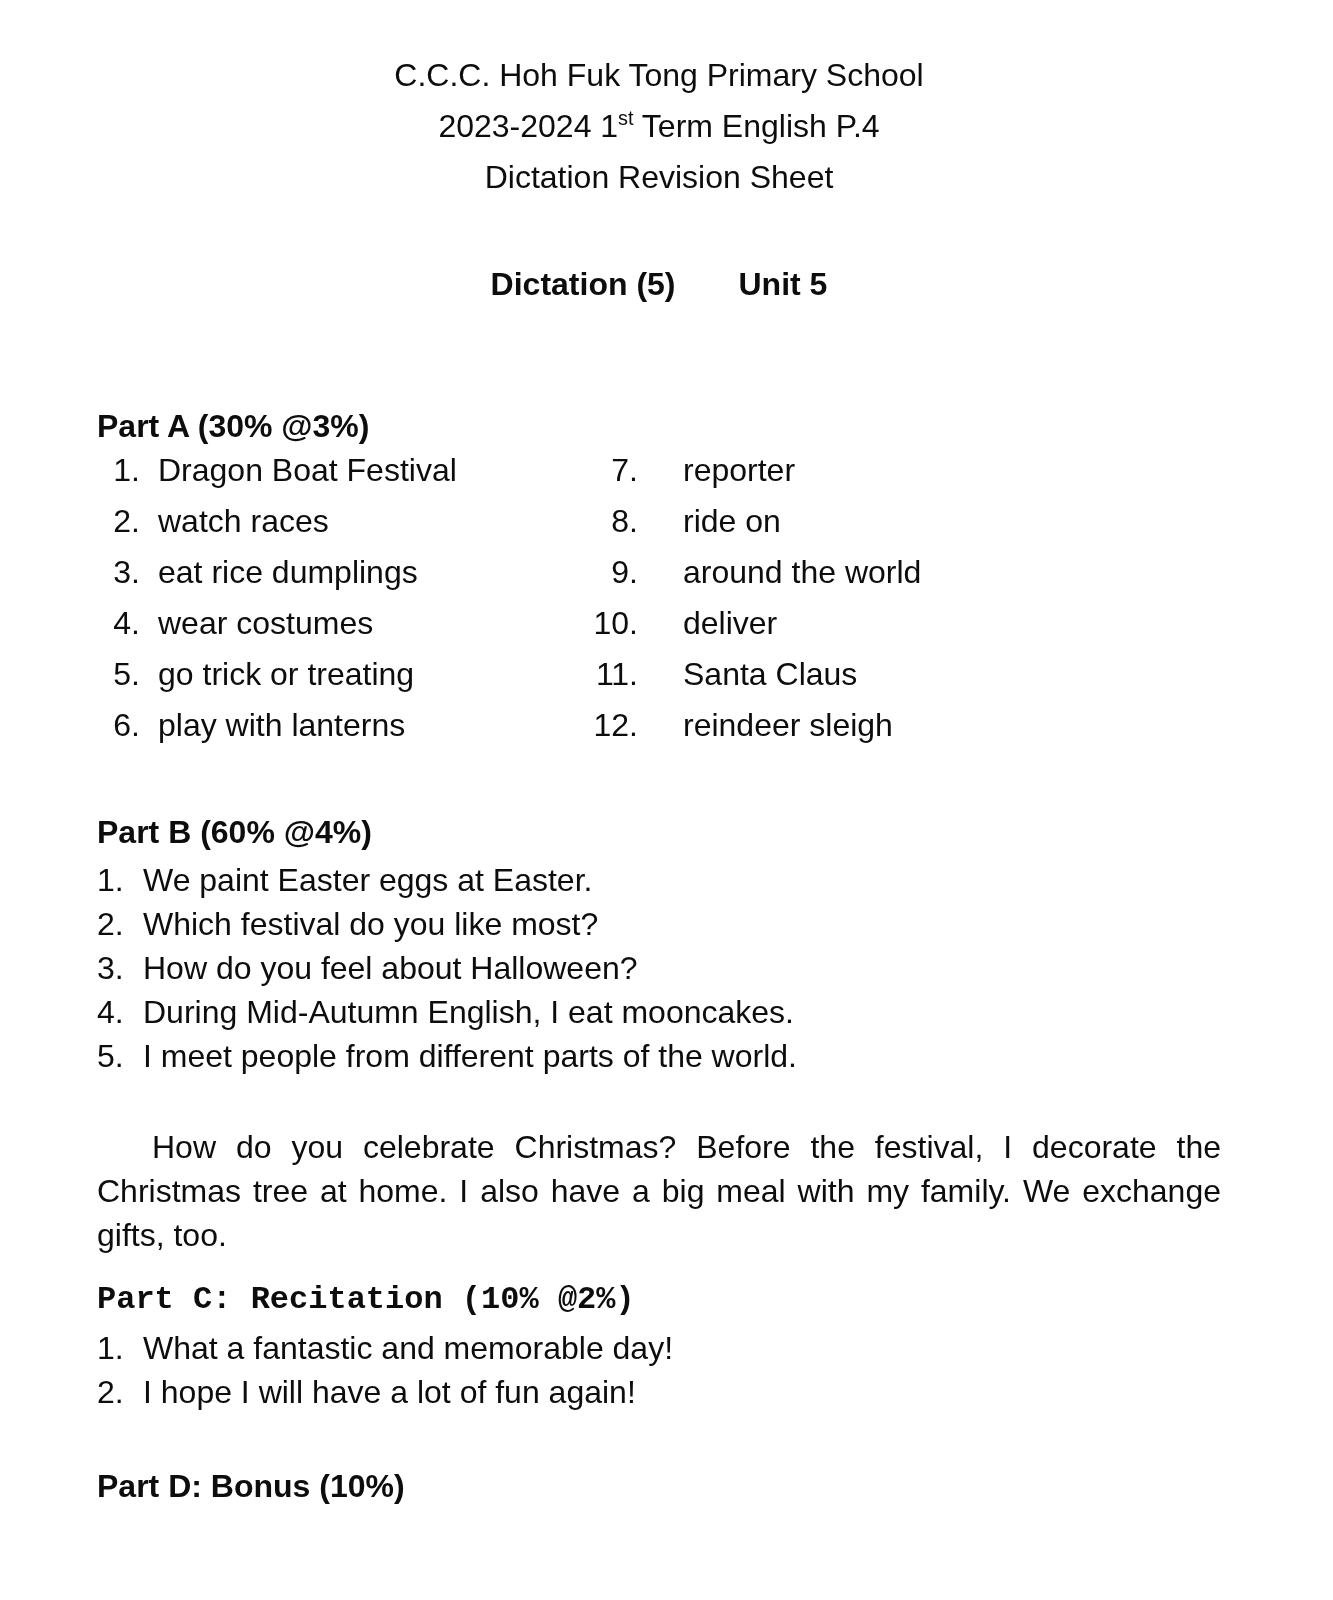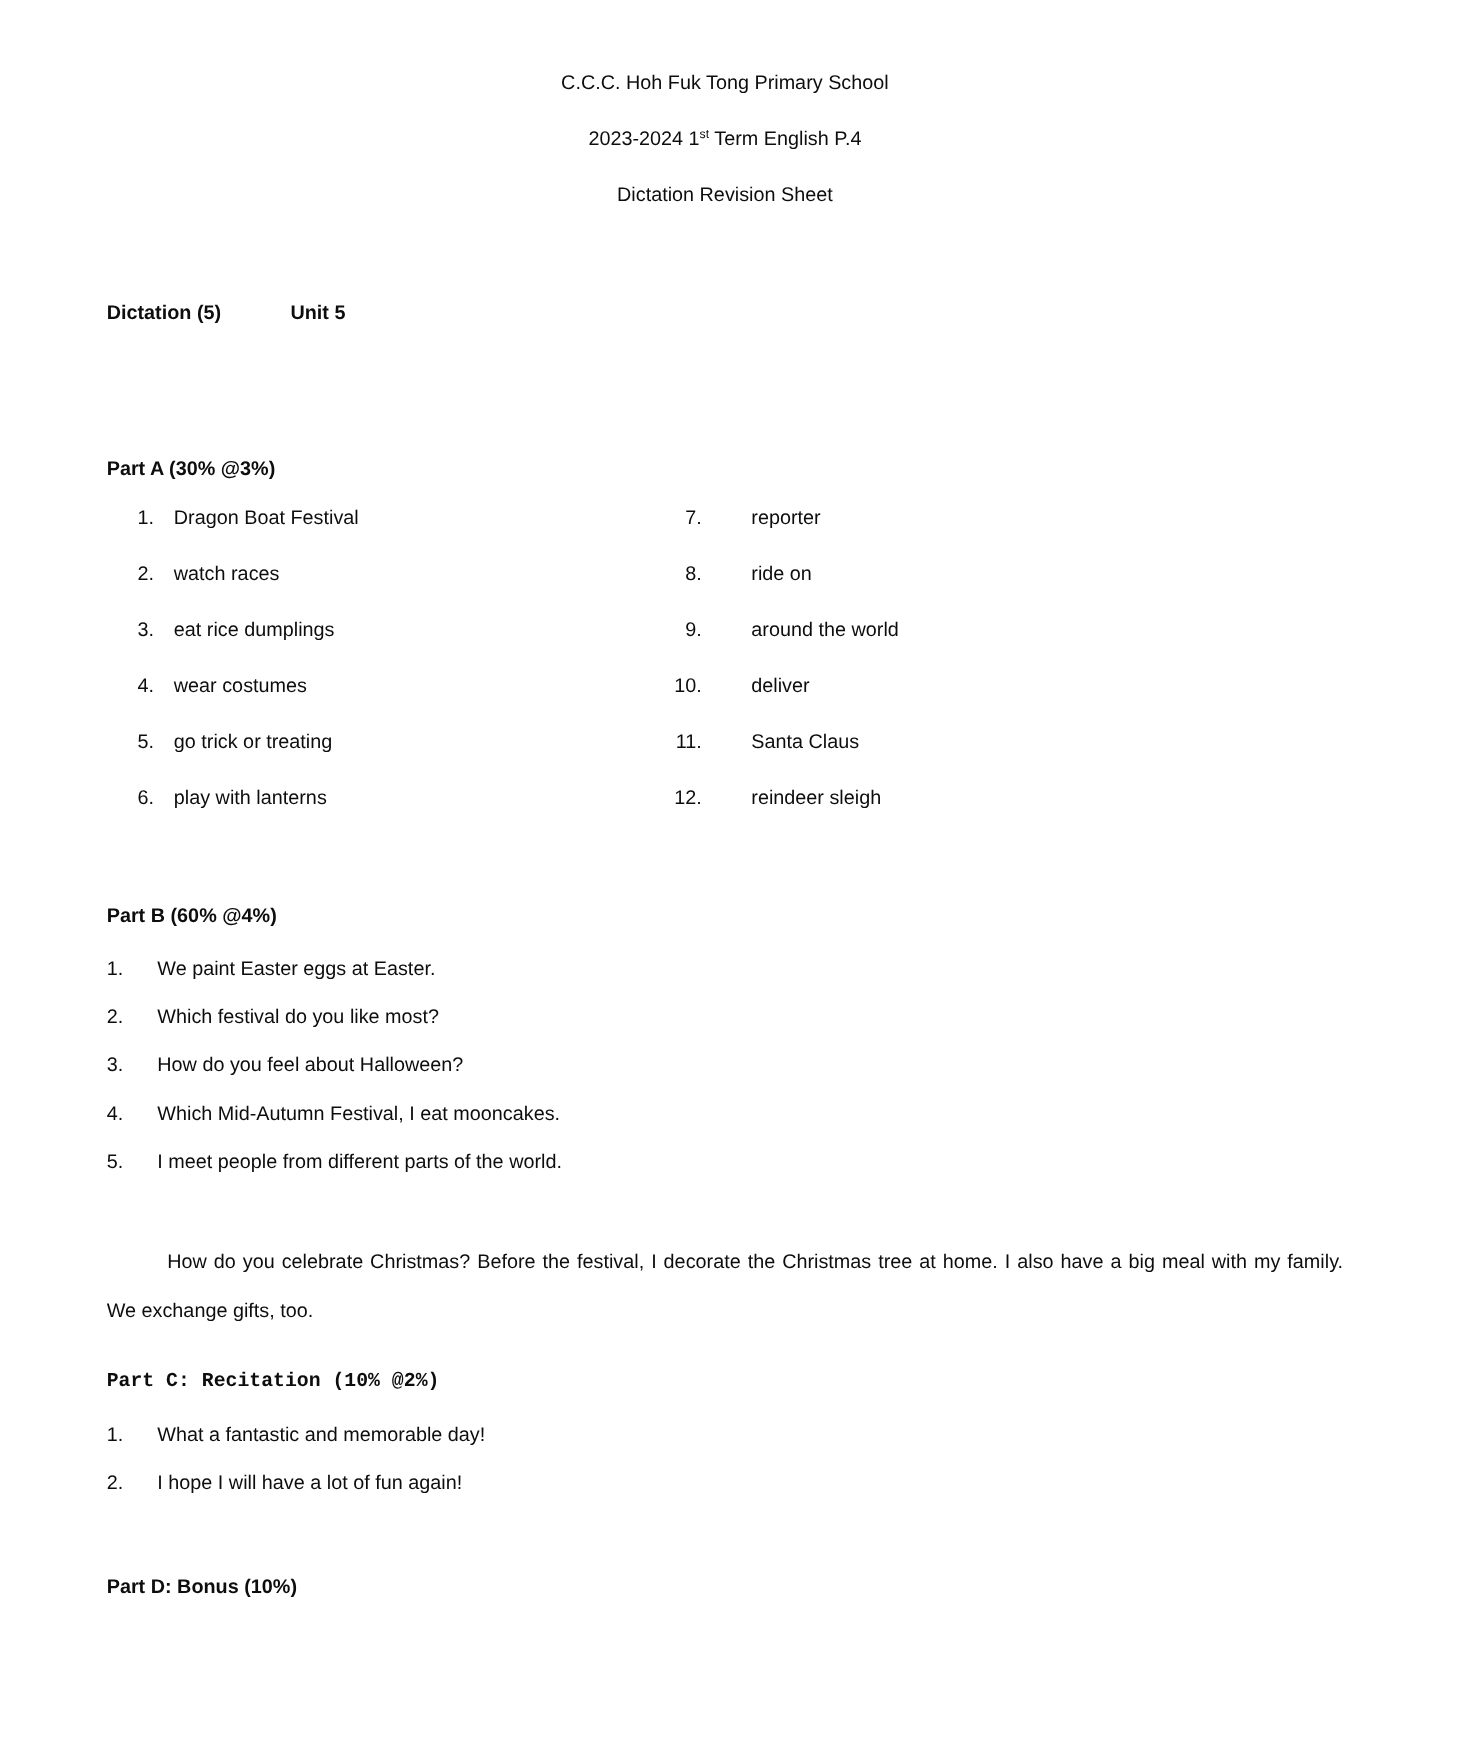--- a/index.html
+++ b/index.html
@@ -9,40 +9,41 @@
   }
   .page {
     position: relative;
     width: 1333px;
     height: 1600px;
     box-sizing: border-box;
     padding: 50px 112px 40px 97px;
     background: #ffffff;
     color: #0d0d0d;
     font-family: "Liberation Sans", sans-serif;
-    font-size: 18px;
+    font-size: 32px;
     overflow: hidden;
   }
 
   
   .doc-header {
     text-align: center;
     line-height: 51px;
   }
   .doc-header sup {
     font-size: 0.62em;
     vertical-align: super;
     line-height: 0;
   }
 
   
   .dictation-line {
     margin-top: 64px;
     line-height: 34px;
     font-weight: 700;
+    text-align: center;
   }
   .dictation-line .unit {
     margin-left: 63px;
   }
 
   
   .section-heading {
     font-weight: 700;
     line-height: 34px;
   }
@@ -138,21 +139,21 @@
   <div class="section-heading heading-b">Part B (60% @4%)</div>
 
   <div class="numlist">
     <div>1.</div>
     <div>We paint Easter eggs at Easter.</div>
     <div>2.</div>
     <div>Which festival do you like most?</div>
     <div>3.</div>
     <div>How do you feel about Halloween?</div>
     <div>4.</div>
-    <div>Which Mid-Autumn Festival, I eat mooncakes.</div>
+    <div>During Mid-Autumn English, I eat mooncakes.</div>
     <div>5.</div>
     <div>I meet people from different parts of the world.</div>
   </div>
 
   <div class="para">How do you celebrate Christmas? Before the festival, I decorate the Christmas tree at home. I also have a big meal with my family. We exchange gifts, too.</div>
 
   <div class="section-heading heading-c">Part C: Recitation (10% @2%)</div>
 
   <div class="numlist">
     <div>1.</div>

